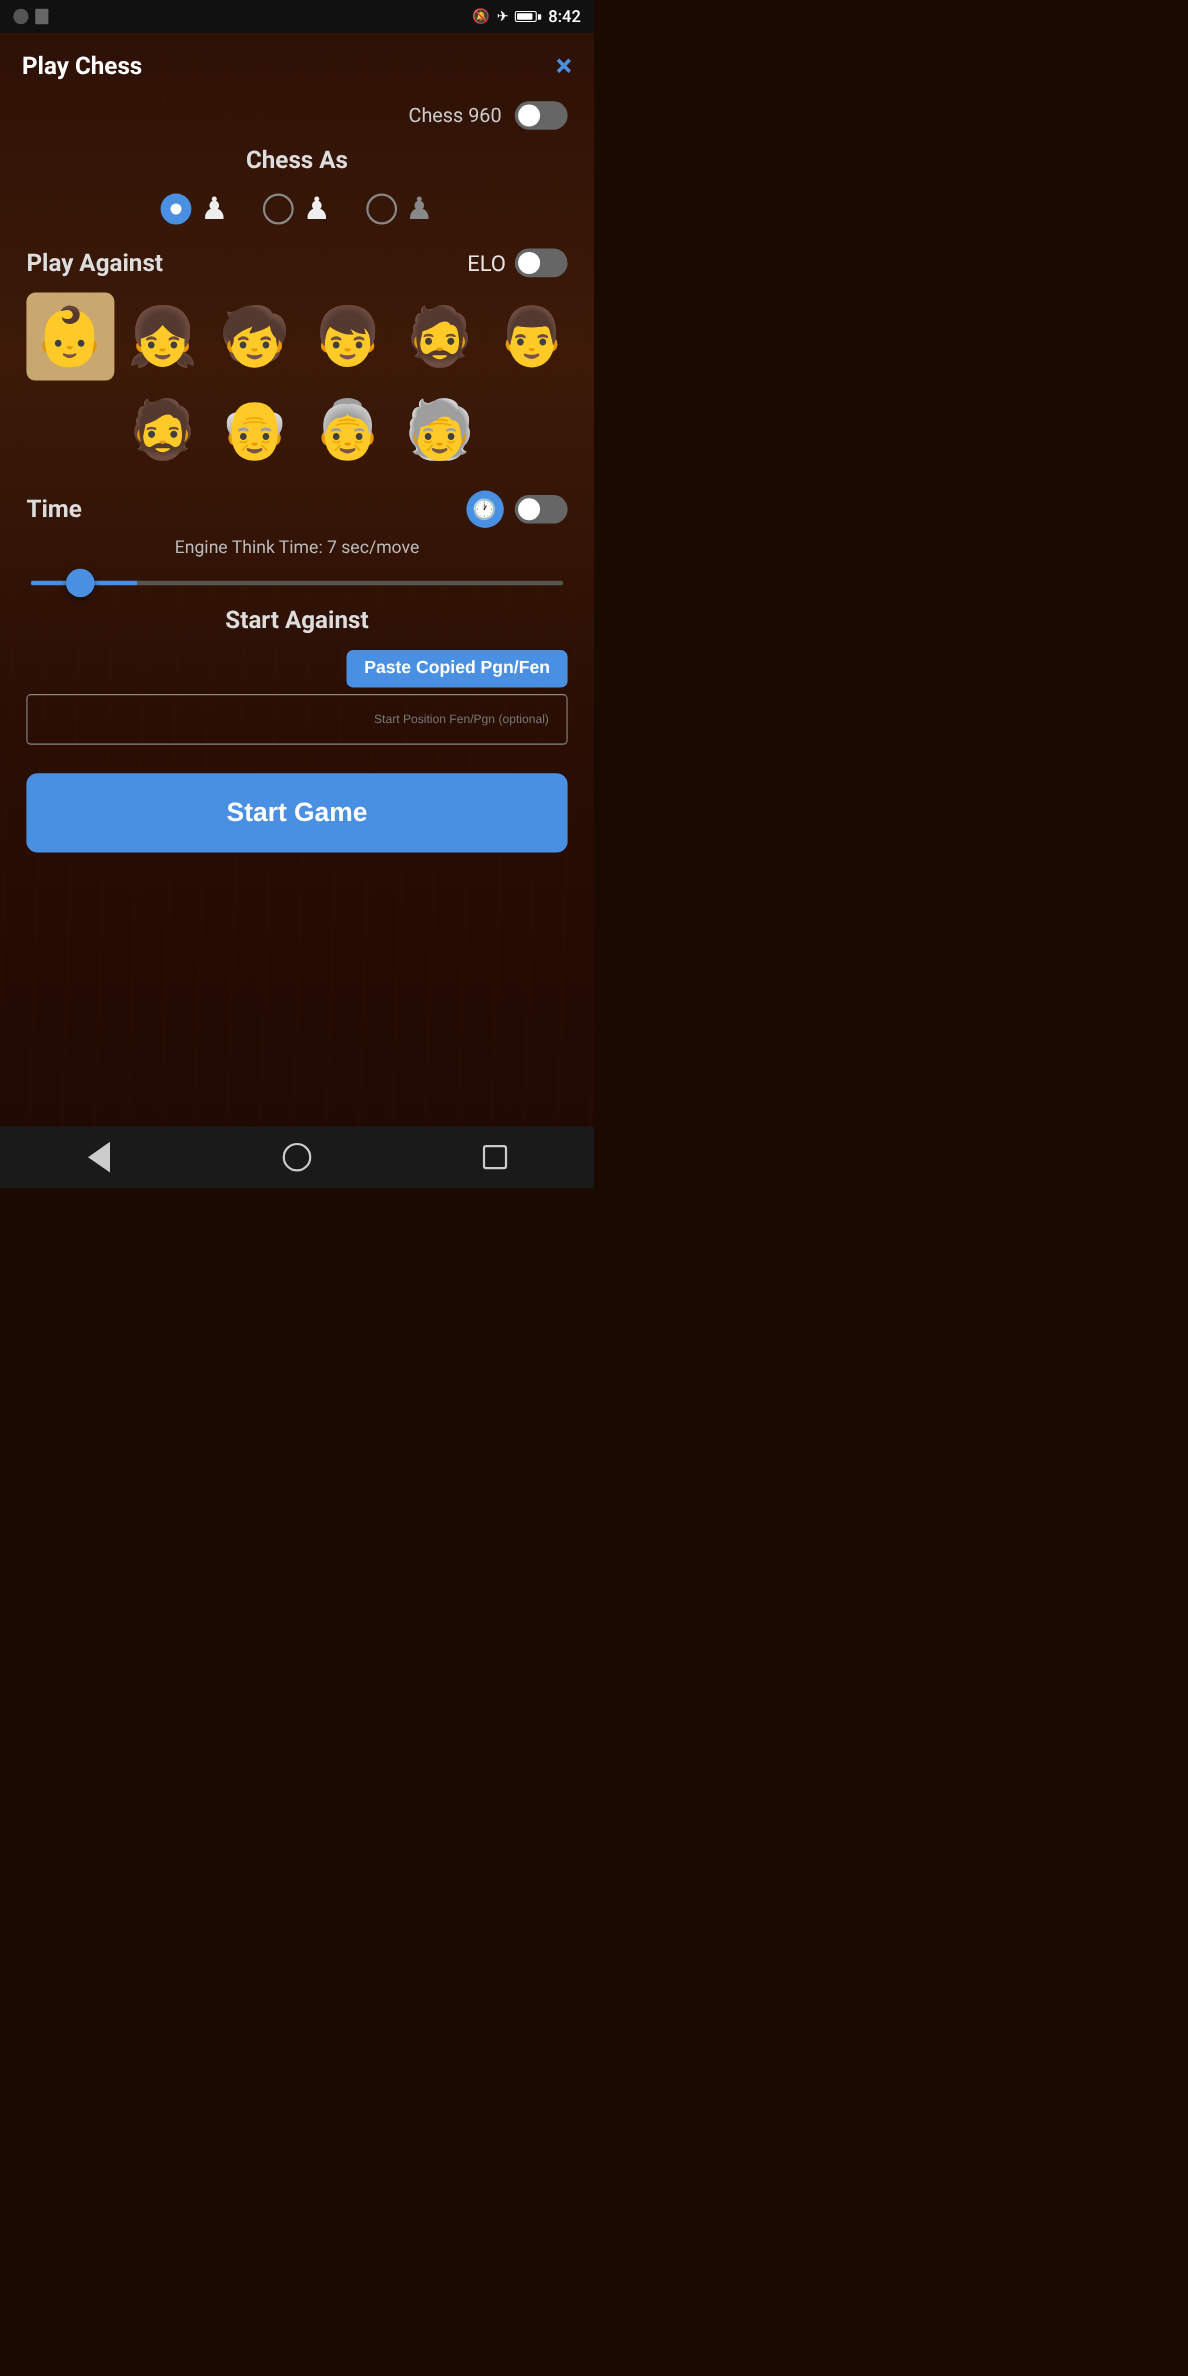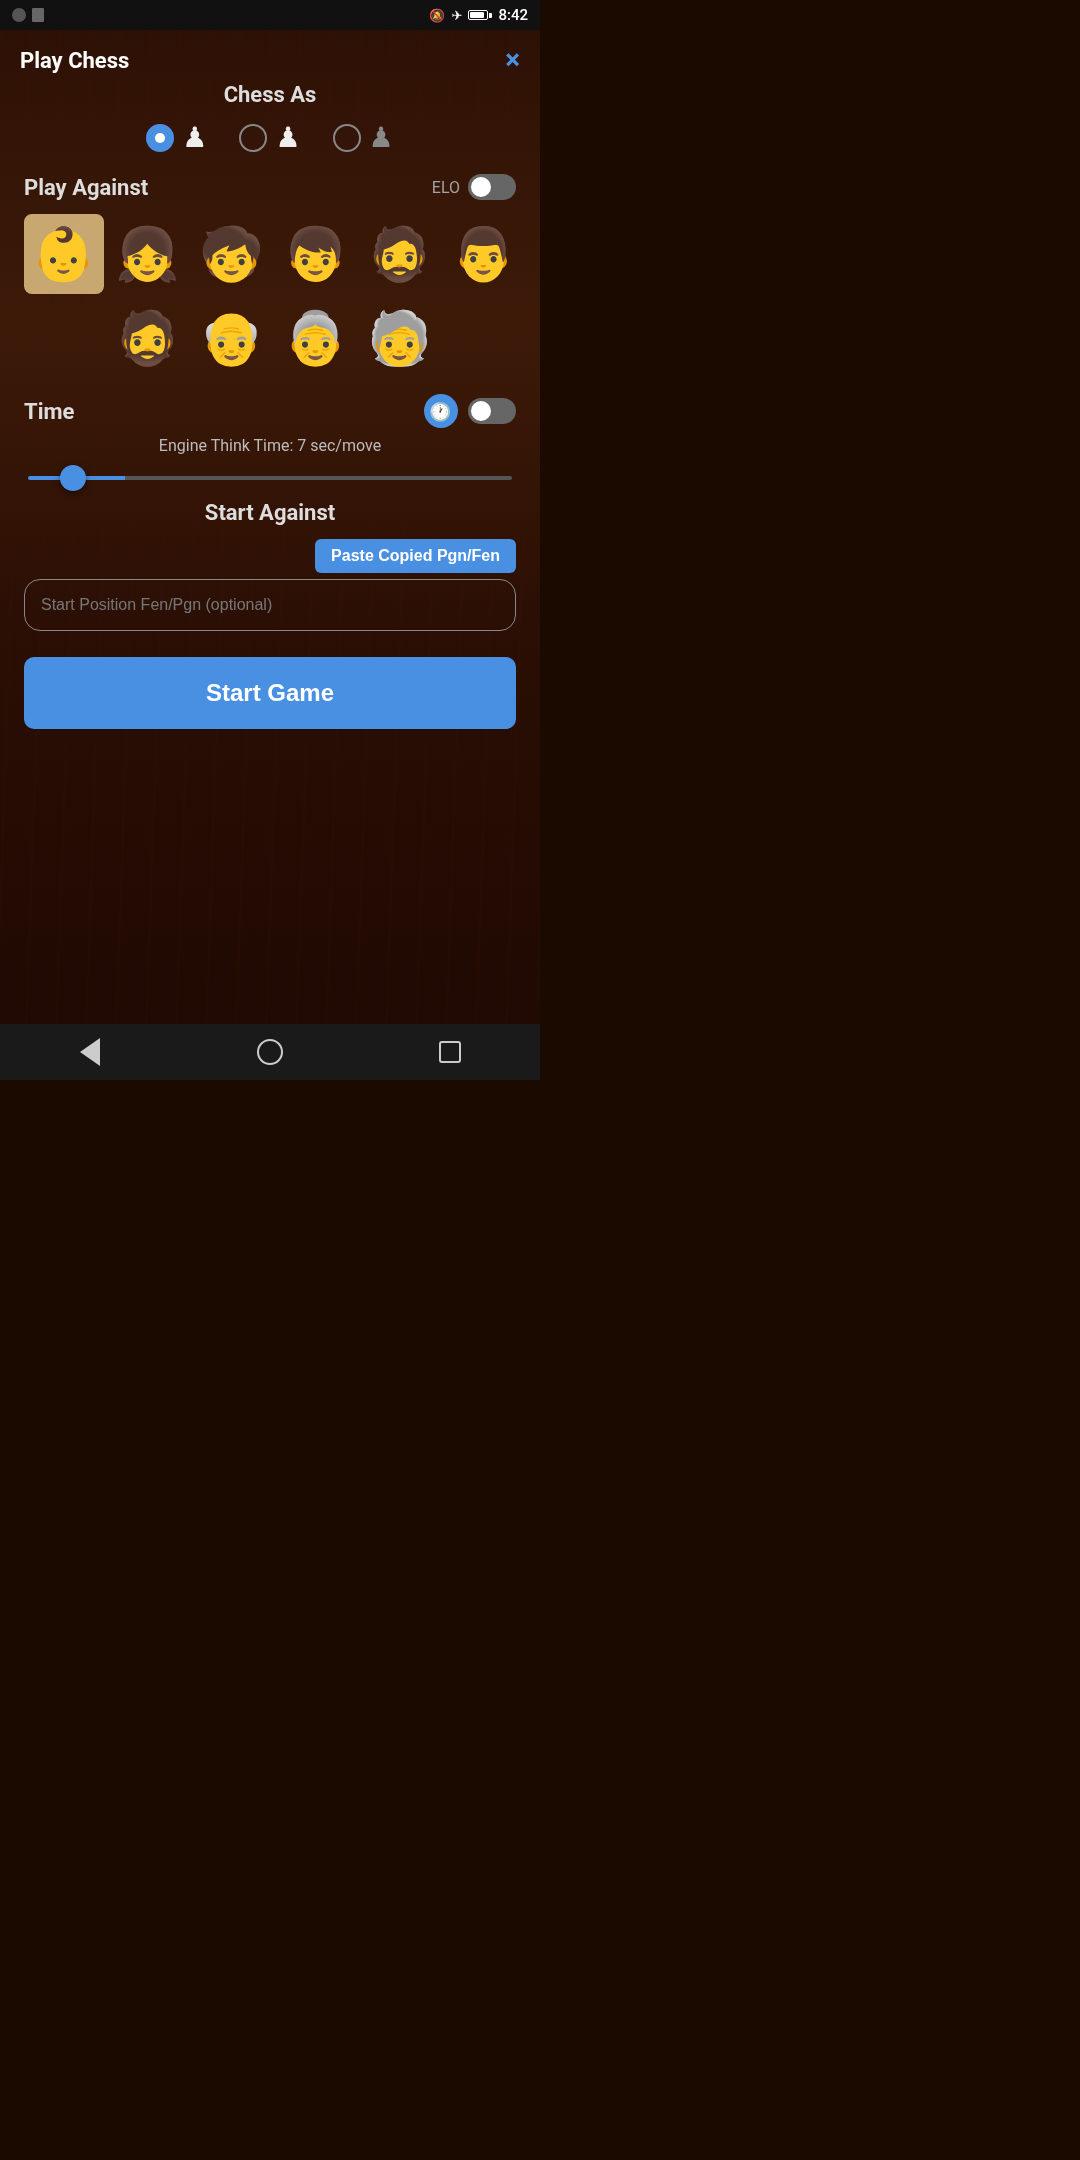--- a/index.html
+++ b/index.html
@@ -225,22 +225,22 @@
       align-items: center;
       justify-content: space-between;
       margin-bottom: 14px;
     }
     .elo-row {
       display: flex;
       align-items: center;
       gap: 8px;
     }
     .elo-label {
-      color: #a3a3a3;
-      font-size: 16px;
+      color: #e5e5e5;
+      font-size: 20px;
     }
 
     .avatars-grid {
       display: flex;
       flex-direction: column;
       gap: 4px;
     }
     .avatar-row {
       display: flex;
       gap: 4px;
@@ -339,25 +339,26 @@
       font-weight: 600;
       padding: 8px 16px;
       border-radius: 6px;
       border: none;
       cursor: pointer;
     }
     .fen-input {
       width: 100%;
       background: transparent;
       border: 1.5px solid #888;
-      border-radius: 16px;
+      border-radius: 4px;
       padding: 16px;
       color: #888;
-      font-size: 16px;
+      font-size: 11px;
       outline: none;
+      text-align: right;
     }
     .fen-input::placeholder {
       color: #777;
     }
 
     
     .start-game-btn {
       background: #4a90e2;
       color: #fff;
       font-size: 24px;
@@ -433,20 +434,26 @@
     </div>
   </div>
 
   <div class="app-bar">
     <span class="app-title">Play Chess</span>
     <span class="close-btn">×</span>
   </div>
 
   <div class="content">
 
+    <div class="chess960-row">
+      <span class="chess960-label">Chess 960</span>
+      <div class="toggle off">
+        <div class="toggle-knob"></div>
+      </div>
+    </div>
 
     <div class="play-as-section">
       <div class="section-header">Chess As</div>
       <div class="play-as-options">
 
         <div class="play-as-option">
           <div class="radio-circle selected"></div>
           <span class="chess-piece white">♟</span>
         </div>
 

